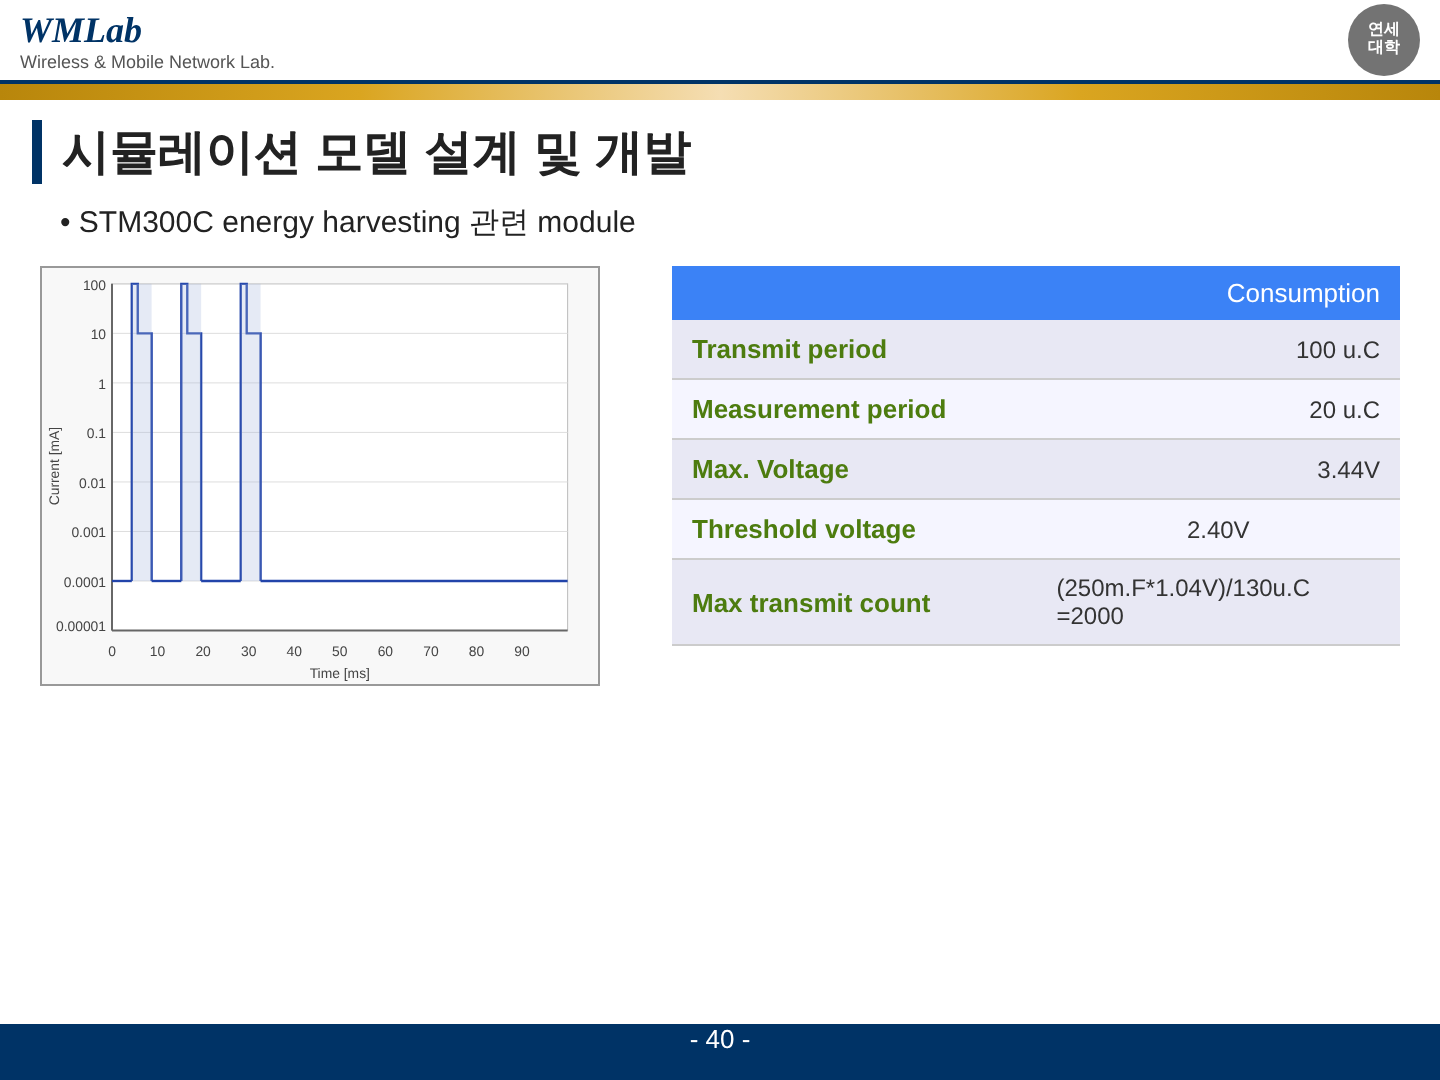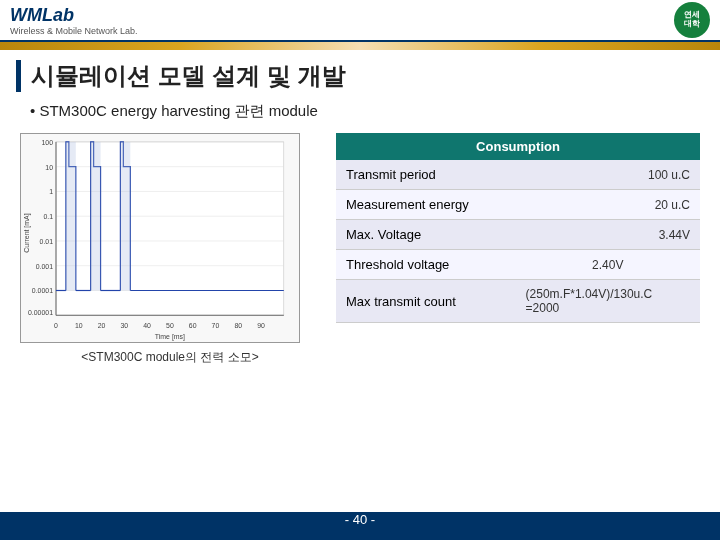--- a/index.html
+++ b/index.html
@@ -24,29 +24,30 @@
     #logo-area {
       display: flex;
       flex-direction: column;
       margin-right: auto;
     }
     #logo-title {
       font-size: 18px;
       font-weight: bold;
       color: #003366;
       font-style: italic;
+      font-family: Liberation Serif, serif;
     }
     #logo-sub {
       font-size: 9px;
       color: #555;
     }
     #logo-icon {
       width: 36px;
       height: 36px;
-      background: #15803d;
+      background: #737373;
       border-radius: 50%;
       display: flex;
       align-items: center;
       justify-content: center;
       color: white;
       font-size: 8px;
       font-weight: bold;
       text-align: left;
       line-height: 1.1;
     }
@@ -124,42 +125,42 @@
       flex: 1;
     }
 
     #consumption-table {
       width: 100%;
       border-collapse: collapse;
       font-size: 13px;
     }
 
     #consumption-table thead tr th {
-      background: #0f766e;
+      background: #3b82f6;
       color: #fff;
       padding: 6px 10px;
-      text-align: center;
-      font-weight: bold;
+      text-align: right;
+      font-weight: normal;
     }
 
     #consumption-table tbody tr:nth-child(odd) {
       background: #e8e8f4;
     }
     #consumption-table tbody tr:nth-child(even) {
       background: #f5f5ff;
     }
 
     #consumption-table tbody tr td {
       padding: 7px 10px;
       border-bottom: 1px solid #ccc;
       color: #222;
     }
     #consumption-table tbody tr td:first-child {
-      font-weight: normal;
-      color: #000000;
+      font-weight: bold;
+      color: #4d7c0f;
     }
     #consumption-table tbody tr td:last-child {
       text-align: right;
       font-weight: normal;
       color: #333;
     }
 
     
     #footer {
       position: absolute;
@@ -271,37 +272,36 @@
 
         <polyline points="100,158 100,8 103,8 103,33 110,33 110,158" fill="none" stroke="#2244aa" stroke-width="1.2"></polyline>
 
         <polyline points="110,158 265,158" fill="none" stroke="#2244aa" stroke-width="1.2"></polyline>
 
         <rect x="45" y="8" width="10" height="150" fill="#aabbdd" opacity="0.3"></rect>
         <rect x="70" y="8" width="10" height="150" fill="#aabbdd" opacity="0.3"></rect>
         <rect x="100" y="8" width="10" height="150" fill="#aabbdd" opacity="0.3"></rect>
       </svg>
     </div>
-    <div id="chart-caption">&lt;STM300C module의 전력 소모&gt;</div>
   </div>
 
   <div id="table-area">
     <table id="consumption-table">
       <thead>
         <tr>
           <th colspan="2">Consumption</th>
         </tr>
       </thead>
       <tbody id="table-body">
       <tr>
             <td>Transmit period</td>
             <td style="white-space: pre-line; text-align: right; font-size: 12px;">100 u.C</td>
           </tr>
           <tr>
-            <td>Measurement energy</td>
+            <td>Measurement period</td>
             <td style="white-space: pre-line; text-align: right; font-size: 12px;">20 u.C</td>
           </tr>
           <tr>
             <td>Max. Voltage</td>
             <td style="white-space: pre-line; text-align: right; font-size: 12px;">3.44V</td>
           </tr>
           <tr>
             <td>Threshold voltage</td>
             <td style="white-space: pre-line; text-align: center; font-size: 12px;">2.40V</td>
           </tr>

